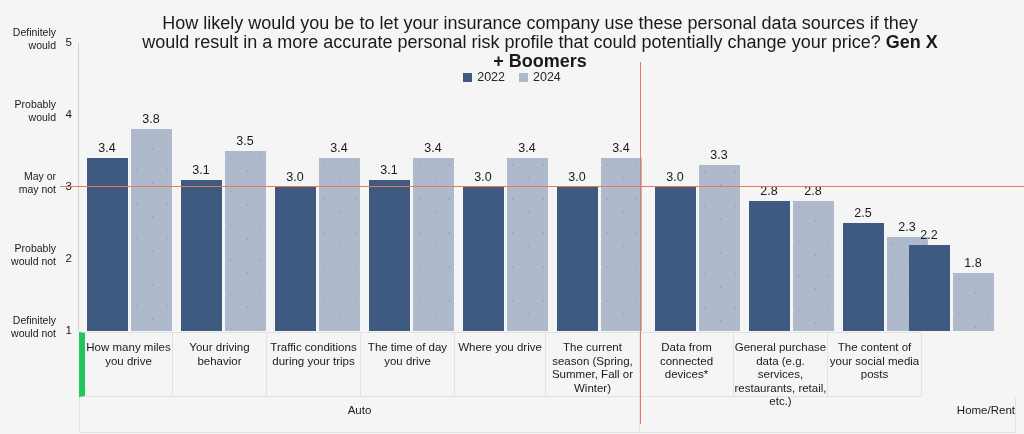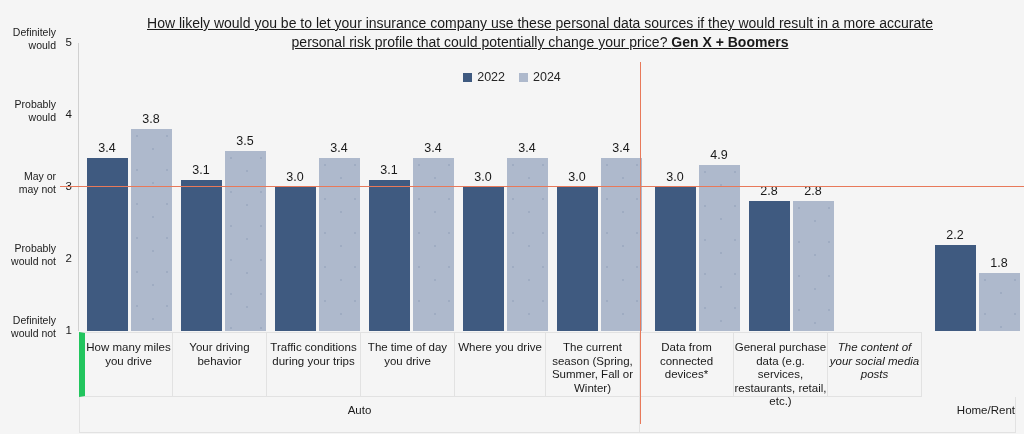--- a/index.html
+++ b/index.html
@@ -16,24 +16,23 @@
     overflow: hidden;
   }
 
   
   #chart-title {
     position: absolute;
     left: 140px;
     top: 14px;
     width: 800px;
     text-align: center;
-    font-size: 14px;
+    font-size: 18px;
     line-height: 19px;
     color: #1a1a1a;
-    text-decoration: underline;
   }
   #chart-title .emph { font-weight: bold; }
 
   
   #legend {
     position: absolute;
     left: 0;
     top: 70px;
     width: 1024px;
     display: flex;
@@ -275,48 +274,54 @@
     <div class="group" style="left: 478px; width: 85px;">
       <div class="bar s2022" style="height: 144px;"></div>
       <div class="bar-label s2022" style="bottom: 147px;">3.0</div>
       <div class="bar s2024" style="height: 172.8px;"></div>
       <div class="bar-label s2024" style="bottom: 175.8px;">3.4</div>
     </div>
     <div class="group" style="left: 576px; width: 85px;">
       <div class="bar s2022" style="height: 144px;"></div>
       <div class="bar-label s2022" style="bottom: 147px;">3.0</div>
       <div class="bar s2024" style="height: 165.6px;"></div>
-      <div class="bar-label s2024" style="bottom: 168.6px;">4.9</div>
+      <div class="bar-label s2024" style="bottom: 168.6px;">3.3</div>
     </div>
     <div class="group" style="left: 670px; width: 85px;">
       <div class="bar s2022" style="height: 129.6px;"></div>
       <div class="bar-label s2022" style="bottom: 132.6px;">2.8</div>
       <div class="bar s2024" style="height: 129.6px;"></div>
       <div class="bar-label s2024" style="bottom: 132.6px;">2.8</div>
     </div>
-    <div class="group" style="left: 856px; width: 85px;">
+    <div class="group" style="left: 764px; width: 85px;">
+      <div class="bar s2022" style="height: 108px;"></div>
+      <div class="bar-label s2022" style="bottom: 111px;">2.5</div>
+      <div class="bar s2024" style="height: 93.6px;"></div>
+      <div class="bar-label s2024" style="bottom: 96.6px;">2.3</div>
+    </div>
+    <div class="group" style="left: 830px; width: 85px;">
       <div class="bar s2022" style="height: 86.4px;"></div>
       <div class="bar-label s2022" style="bottom: 89.4px;">2.2</div>
       <div class="bar s2024" style="height: 57.6px;"></div>
       <div class="bar-label s2024" style="bottom: 60.6px;">1.8</div>
     </div>
   </div>
 
 <div id="ref-line"></div>
 
 <div id="section-divider"></div>
 
 <div id="cat-row">
     <div class="cat-cell" style="width: 94px;">How many miles you drive</div>
     <div class="cat-cell" style="width: 94px;">Your driving behavior</div>
     <div class="cat-cell" style="width: 94px;">Traffic conditions during your trips</div>
     <div class="cat-cell" style="width: 94px;">The time of day you drive</div>
     <div class="cat-cell" style="width: 91px;">Where you drive</div>
     <div class="cat-cell" style="width: 94px;">The current season (Spring, Summer, Fall or Winter)</div>
     <div class="cat-cell" style="width: 94px;">Data from connected devices*</div>
     <div class="cat-cell" style="width: 94px;">General purchase data (e.g. services, restaurants, retail, etc.)</div>
-    <div class="cat-cell" style="width: 94px; font-style: italic;">The content of your social media posts</div>
+    <div class="cat-cell" style="width: 94px;">The content of your social media posts</div>
   </div>
 
 <div id="sec-row">
     <div class="sec-cell" style="width: 561px;">Auto</div>
     <div class="sec-cell" style="width: 376px; text-align: right;">Home/Rent</div>
   </div>
 
 </body></html>

